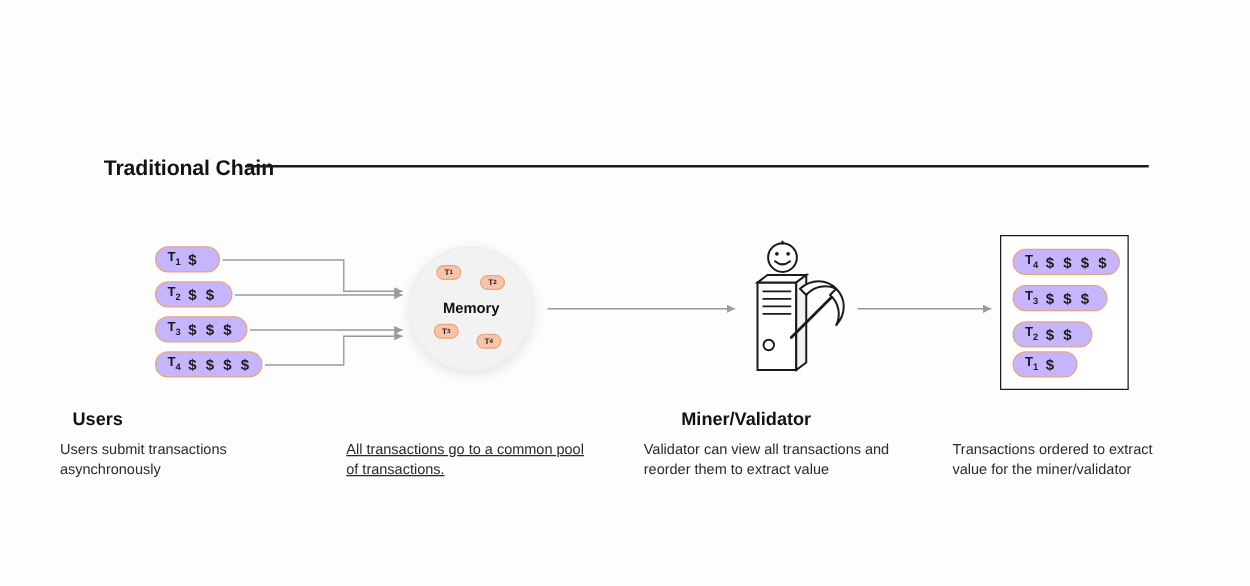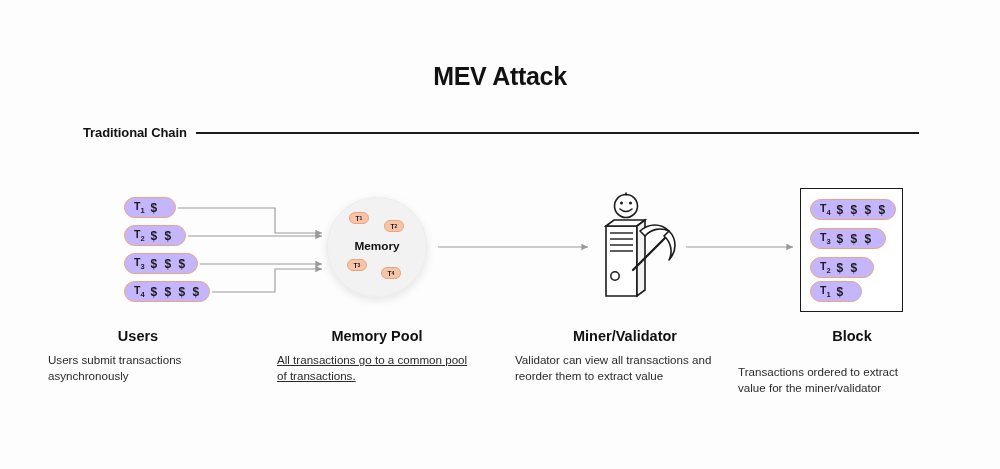--- a/index.html
+++ b/index.html
@@ -32,40 +32,40 @@
     font-weight: bold;
     letter-spacing: -0.3px;
     color: #121212;
   }
 
   
   .lane-label {
     position: absolute;
     left: 83px;
     top: 125px;
-    font-size: 13px;
+    font-size: 17px;
     font-weight: bold;
     color: #121212;
     letter-spacing: -0.1px;
   }
   .lane-rule {
     position: absolute;
     left: 196px;
     top: 132px;
     width: 723px;
     height: 2px;
     background: #1b1b1b;
   }
 
   
   .col-title {
     position: absolute;
     font-size: 14.5px;
     font-weight: bold;
-    text-align: center;
+    text-align: left;
     color: #111;
   }
   .col-desc {
     position: absolute;
     font-size: 11.6px;
     line-height: 15.5px;
     color: #2a2a2a;
   }
 
   
@@ -187,28 +187,27 @@
   }
 
   
   #users-title   { left: 58px;  top: 328px; width: 160px; }
   #users-desc    { left: 48px;  top: 352px; width: 182px; }
   #mem-title     { left: 297px; top: 328px; width: 160px; }
   #mem-desc      { left: 277px; top: 352px; width: 200px; text-decoration: underline; }
   #miner-title   { left: 545px; top: 328px; width: 160px; }
   #miner-desc    { left: 515px; top: 352px; width: 220px; }
   #block-title   { left: 772px; top: 328px; width: 160px; }
-  #block-desc    { left: 738px; top: 352px; width: 182px; margin-top: 12px; }
+  #block-desc    { left: 762px; top: 352px; width: 182px; }
 </style>
 </head>
 <body>
 
 <div id="canvas">
 
-  <div class="title">MEV Attack</div>
 
   <div class="lane-label">Traditional Chain</div>
   <div class="lane-rule"></div>
 
   <svg id="connectors" viewBox="0 0 1000 469">
     <defs>
       <marker id="arrow" markerWidth="7" markerHeight="7" refX="6" refY="3" orient="auto">
         <path d="M0,0 L6,3 L0,6 z" fill="#9a9a9a"></path>
       </marker>
     </defs>
@@ -298,22 +297,20 @@
     <span class="dollars">$ $</span>
   </div>
   <div class="pill" id="block-pill-3">
     <span class="tlabel">T<sub>1</sub></span>
     <span class="dollars">$</span>
   </div>
 
   <div class="col-title" id="users-title">Users</div>
   <div class="col-desc" id="users-desc">Users submit transactions asynchronously</div>
 
-  <div class="col-title" id="mem-title">Memory Pool</div>
   <div class="col-desc" id="mem-desc">All transactions go to a common pool of transactions.</div>
 
   <div class="col-title" id="miner-title">Miner/Validator</div>
   <div class="col-desc" id="miner-desc">Validator can view all transactions and reorder them to extract value</div>
 
-  <div class="col-title" id="block-title">Block</div>
   <div class="col-desc" id="block-desc">Transactions ordered to extract value for the miner/validator</div>
 
 </div>
 
 </body></html>

